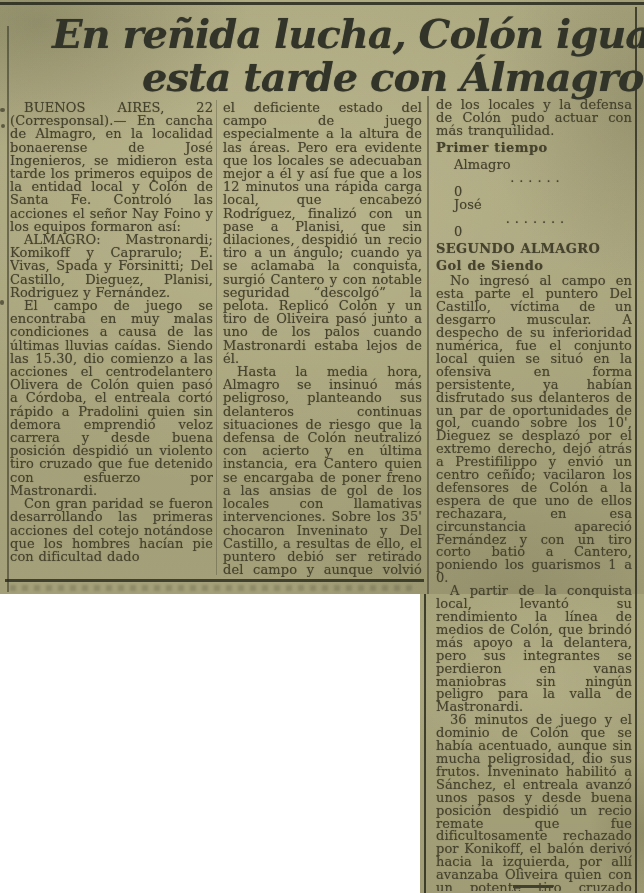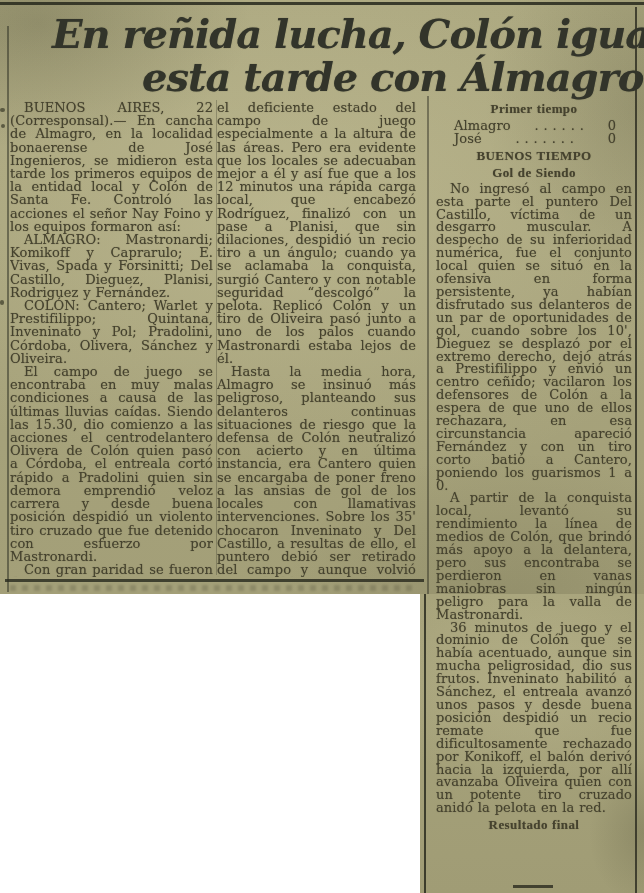--- a/index.html
+++ b/index.html
@@ -47,27 +47,27 @@
   .headline .l2{margin-left:130px;}
 
   .col{
     position:absolute;overflow:hidden;
     font-size:13px;line-height:13.2px;text-align:justify;
     color:#45422e;letter-spacing:.1px;word-spacing:.6px;
     text-shadow:0 0 1px rgba(72,68,46,.5);
   }
   .col p{margin:0;text-indent:14px;}
   .col-1{left:10px;top:101px;width:203px;height:476px;}
-  .col-2{left:217px;top:101px;width:199px;height:476px;}
+  .col-2{left:223px;top:101px;width:199px;height:476px;}
   .col-3{left:436px;top:99px;width:196px;height:792px;line-height:12.9px;}
 
-  .h-center{font-weight:bold;text-align:center;text-indent:0 !important;
-    margin:4px 0 3px 0 !important;letter-spacing:.4px;font-family:Liberation Serif, serif;}
+  .h-center{font-weight:bold;text-align:left;text-indent:0 !important;
+    margin:4px 0 3px 0 !important;letter-spacing:.4px;}
   .score-block{margin:1px 0 2px 0;}
-  .score-row{display:flex;padding:0 16px 0 18px;line-height:13.5px;}
+  .score-row{display:flex;padding:0 16px 0 18px;line-height:13.5px;flex-direction:column;}
   .score-row .team{flex:none;}
   .score-row .dots{flex:1;text-align:center;overflow:hidden;white-space:nowrap;}
   .score-row .score{flex:none;}
 </style>
 </head>
 <body>
 
 <div class="page">
 
   <div class="paper paper-upper"></div>
@@ -88,52 +88,52 @@
   <div class="edge-mark" style="left:0;top:300px;width:4px;height:5px;"></div>
 
   <div class="headline">
     <div class="l1">En reñida lucha, Colón igualó</div>
     <div class="l2">esta tarde con Álmagro: 1 a 1</div>
   </div>
 
   <div class="col col-1">
     <p>BUENOS AIRES, 22 (Corresponsal).— En cancha de Almagro, en la localidad bonaerense de José Ingenieros, se midieron esta tarde los primeros equipos de la entidad local y Colón de Santa Fe. Controló las acciones el señor Nay Foino y los equipos formaron así:</p>
     <p>ALMAGRO: Mastronardi; Komikoff y Caprarulo; E. Vivas, Spada y Forsinitti; Del Castillo, Dieguez, Planisi, Rodriguez y Fernández.</p>
-    <p>COLÓN: Cantero; Warlet y Prestifilippo; Quintana, Inveninato y Pol; Pradolini, Córdoba, Olivera, Sánchez y Oliveira.</p>
     <p>El campo de juego se encontraba en muy malas condiciones a causa de las últimas lluvias caídas. Siendo las 15.30, dio comienzo a las acciones el centrodelantero Olivera de Colón quien pasó a Córdoba, el entreala cortó rápido a Pradolini quien sin demora emprendió veloz carrera y desde buena posición despidió un violento tiro cruzado que fue detenido con esfuerzo por Mastronardi.</p>
     <p>Con gran paridad se fueron desarrollando las primeras acciones del cotejo notándose que los hombres hacían pie con dificultad dado</p>
   </div>
 
   <div class="col col-2">
     <p style="text-indent:0;">el deficiente estado del campo de juego especialmente a la altura de las áreas. Pero era evidente que los locales se adecuaban mejor a él y así fue que a los 12 minutos una rápida carga local, que encabezó Rodríguez, finalizó con un pase a Planisi, que sin dilaciones, despidió un recio tiro a un ángulo; cuando ya se aclamaba la conquista, surgió Cantero y con notable seguridad “descolgó” la pelota. Replicó Colón y un tiro de Oliveira pasó junto a uno de los palos cuando Mastronardi estaba lejos de él.</p>
     <p>Hasta la media hora, Almagro se insinuó más peligroso, planteando sus delanteros continuas situaciones de riesgo que la defensa de Colón neutralizó con acierto y en última instancia, era Cantero quien se encargaba de poner freno a las ansias de gol de los locales con llamativas intervenciones. Sobre los 35' chocaron Inveninato y Del Castillo, a resultas de ello, el puntero debió ser retirado del campo y aunque volvió luego, lo hizo actuando en la punta izquierda cediendo su puesto a Fernández, pero caminando con mucha dificultad. Se resintió la capacidad ofensiva</p>
   </div>
 
   <div class="col col-3">
+    <p style="text-indent:0;">de los locales y la defensa de Colón pudo actuar con más tranquilidad.</p>
 
     <p class="h-center">Primer tiempo</p>
 
     <div class="score-block">
       <div class="score-row">
         <span class="team">Almagro</span>
         <span class="dots">.   .   .   .   .   .</span>
         <span class="score">0</span>
       </div>
       <div class="score-row">
         <span class="team">José</span>
         <span class="dots">.   .   .   .   .   .   .</span>
         <span class="score">0</span>
       </div>
     </div>
 
-    <p class="h-center">BUENOS TIEMPO</p>
+    <p class="h-center">SEGUNDO ALMAGRO</p>
     <p class="h-center">Gol de Siendo</p>
 
     <p>No ingresó al campo en esta parte el puntero Del Castillo, víctima de un desgarro muscular. A despecho de su inferioridad numérica, fue el conjunto local quien se situó en la ofensiva en forma persistente, ya habían disfrutado sus delanteros de un par de oportunidades de gol, cuando sobre los 10', Dieguez se desplazó por el extremo derecho, dejó atrás a Prestifilippo y envió un centro ceñido; vacilaron los defensores de Colón a la espera de que uno de ellos rechazara, en esa circunstancia apareció Fernández y con un tiro corto batió a Cantero, poniendo los guarismos 1 a 0.</p>
-    <p>A partir de la conquista local, levantó su rendimiento la línea de medios de Colón, que brindó más apoyo a la delantera, pero sus encontraba se perdieron en vanas maniobras sin ningún peligro para la valla de Mastronardi.</p>
+    <p>A partir de la conquista local, levantó su rendimiento la línea de medios de Colón, que brindó más apoyo a la delantera, pero sus integrantes se perdieron en vanas maniobras sin ningún peligro para la valla de Mastronardi.</p>
 
     <p>36 minutos de juego y el dominio de Colón que se había acentuado, aunque sin mucha peligrosidad, dio sus frutos. Inveninato habilitó a Sánchez, el entreala avanzó unos pasos y desde buena posición despidió un recio remate que fue dificultosamente rechazado por Konikoff, el balón derivó hacia la izquierda, por allí avanzaba Oliveira quien con un potente tiro cruzado anidó la pelota en la red.</p>
 
     <p class="h-center">Resultado final</p>
 
   </div>
 
 </div>
 
 </body></html>

